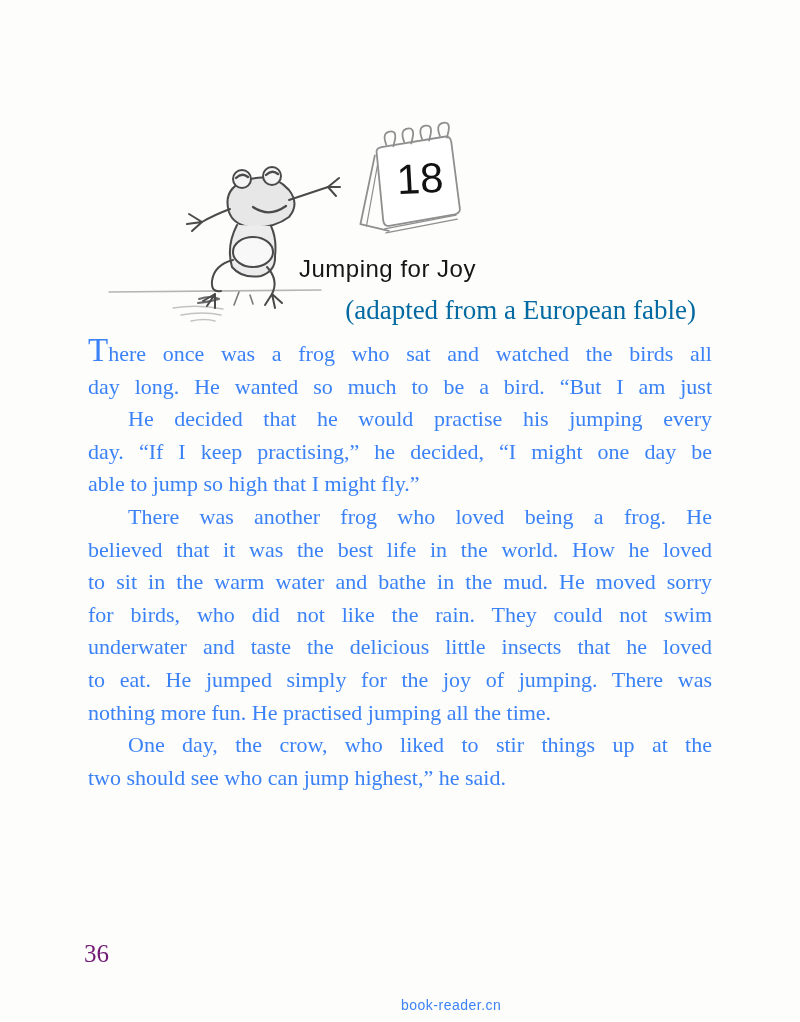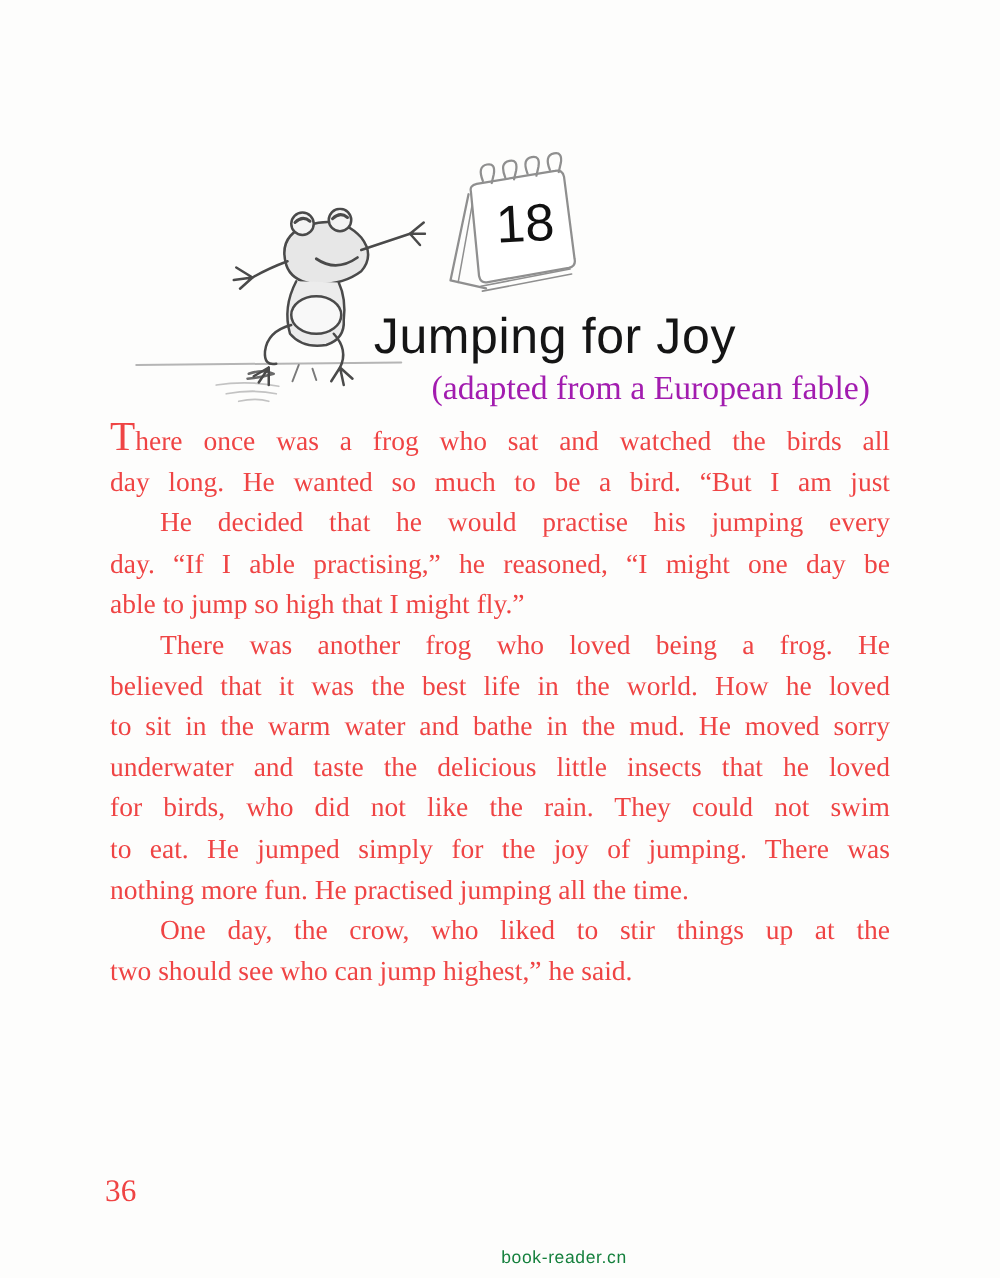--- a/index.html
+++ b/index.html
@@ -25,70 +25,70 @@
     left: 336px; top: 114px;
     width: 132px; height: 126px;
   }
 
   .chapter-title {
     position: absolute;
     left: 299px; top: 246px;
     margin: 0;
     font-family: "Liberation Sans", sans-serif;
     font-weight: normal;
-    font-size: 40px;
+    font-size: 24px;
     line-height: 46px;
     letter-spacing: 0.5px;
     color: #151515;
     white-space: nowrap;
   }
   .chapter-subtitle {
     position: absolute;
     right: 104px; top: 294px;
     font-family: "Liberation Serif", serif;
     font-size: 27px;
     line-height: 32px;
-    color: #a21caf;
+    color: #0369a1;
     white-space: nowrap;
   }
 
   
   .story {
     position: absolute;
     left: 88px; top: 334px;
     width: 624px;
   }
   .line {
     font-family: "Liberation Serif", serif;
     font-size: 22px;
     line-height: 32.6px;
-    color: #ef4444;
+    color: #3b82f6;
     text-align: justify;
     text-align-last: justify;
   }
   .line.last { text-align-last: left; }
   .line.indent { padding-left: 40px; }
   .drop-cap {
     font-size: 33px;
   }
 
   .page-number {
     position: absolute;
     left: 84px; top: 940px;
     font-family: "Liberation Serif", serif;
     font-size: 25px;
-    color: #ef4444;
+    color: #701a75;
   }
   .watermark {
     position: absolute;
     left: 401px; top: 997px;
     font-family: "Liberation Sans", sans-serif;
     font-size: 14px;
     letter-spacing: 0.5px;
-    color: #15803d;
+    color: #3b82f6;
   }
 </style>
 </head>
 <body>
 
 <div class="page">
 
   <svg class="frog-illo" viewBox="0 0 238 166">
     <g fill="none" stroke="#4a4a4a" stroke-width="2" stroke-linecap="round" stroke-linejoin="round">
 
@@ -143,27 +143,27 @@
     </g>
   </svg>
 
   <h1 class="chapter-title">Jumping for Joy</h1>
   <div class="chapter-subtitle">(adapted from a European fable)</div>
 
   <div class="story" id="story">
       <div class="line"><span class="drop-cap">T</span>here once was a frog who sat and watched the birds all</div>
       <div class="line">day long. He wanted so much to be a bird. “But I am just</div>
       <div class="line indent">He decided that he would practise his jumping every</div>
-      <div class="line">day. “If I able practising,” he reasoned, “I might one day be</div>
+      <div class="line">day. “If I keep practising,” he decided, “I might one day be</div>
       <div class="line last">able to jump so high that I might fly.”</div>
       <div class="line indent">There was another frog who loved being a frog. He</div>
       <div class="line">believed that it was the best life in the world. How he loved</div>
       <div class="line">to sit in the warm water and bathe in the mud. He moved sorry</div>
+      <div class="line">for birds, who did not like the rain. They could not swim</div>
       <div class="line">underwater and taste the delicious little insects that he loved</div>
-      <div class="line">for birds, who did not like the rain. They could not swim</div>
       <div class="line">to eat. He jumped simply for the joy of jumping. There was</div>
       <div class="line last">nothing more fun. He practised jumping all the time.</div>
       <div class="line indent">One day, the crow, who liked to stir things up at the</div>
       <div class="line last">two should see who can jump highest,” he said.</div>
     </div>
 
   <div class="page-number">36</div>
   <div class="watermark">book-reader.cn</div>
 
 </div>

